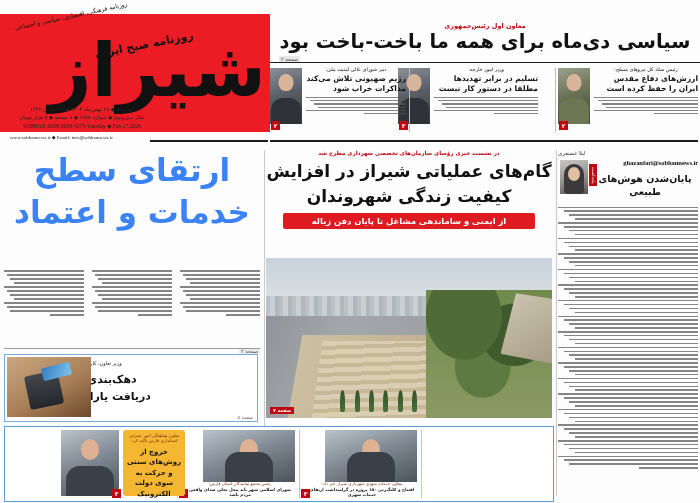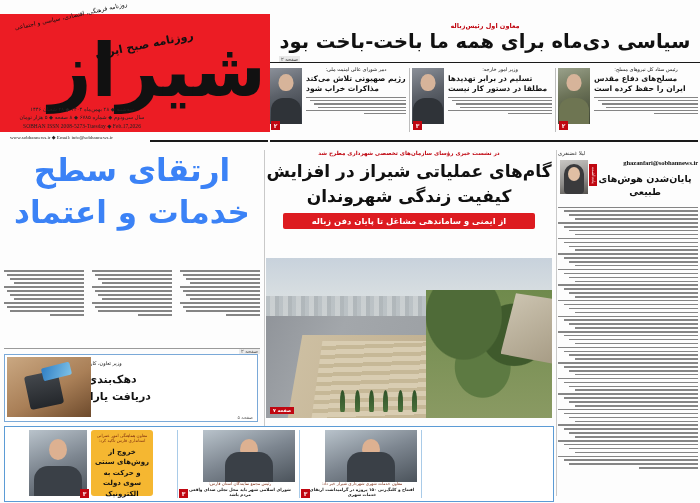--- a/index.html
+++ b/index.html
@@ -118,21 +118,21 @@
   .card .photo .body {
     position: absolute; left: 50%; bottom: 0;
     transform: translateX(-50%);
     width: 30px; height: 26px; border-radius: 12px 12px 0 0;
     background: #2f3338;
   }
   .card .photo.uniform .body { background: #6e7552; }
   .card .txt { position: absolute; top: 0; }
   .card .c-kicker { font-size: 5px; text-align: center; margin-bottom: 1.5px; }
   .card .c-title {
-    font-size: 7.6px; font-weight: bold; text-align: left;
+    font-size: 7.6px; font-weight: bold; text-align: right;
     line-height: 1.35; color: #111;
   }
   .card .c-body { margin-top: 3px; }
   .card .c-body i { height: 1.3px; margin-bottom: 1.9px; }
   .pagebadge {
     position: absolute; width: 9px; height: 9px;
     background: #c00711; color: #fff;
     font-size: 6px; line-height: 9px; text-align: center;
     font-weight: bold;
   }
@@ -317,21 +317,21 @@
   }
   .bcard .bcaption .bk2 { color: #7a2910; }
   .bcard .bcaption .bt2 { font-weight: bold; color: #111; }
   .bdiv { position: absolute; top: 3px; width: 1px; height: 68px; background: #a9cbe8; }
 </style>
 </head>
 <body>
 
 <div class="page">
 
-  <div class="abs kicker" id="top-kicker">معاون اول رئیس‌زباله</div>
+  <div class="abs kicker" id="top-kicker">معاون اول رئیس‌جمهوری</div>
   <div class="abs" id="top-headline">سیاسی دی‌ماه برای همه ما باخت-باخت بود</div>
   <div class="abs" id="top-page-ref">صفحه ۲</div>
   <div class="abs rule" id="banner-rule"></div>
 
   <div class="abs" id="masthead">
     <div id="masthead-tag">روزنامه فرهنگی، اقتصادی، سیاسی و اجتماعی</div>
     <div id="masthead-sub">روزنامه صبح ایران</div>
     <div id="masthead-word">شیراز</div>
   </div>
   <div class="abs" id="mast-info">
@@ -345,35 +345,35 @@
   <div class="abs" id="cardstrip">
 
     <div class="card" style="right:0; width:140px;">
       <div class="photo uniform" style="left:0;">
         <div class="head"></div>
           <div class="body"></div>
       </div>
       <div class="pagebadge" style="left:1px; bottom:8px;">۲</div>
       <div class="txt" style="right:0; width:104px;">
         <div class="c-kicker">رئیس ستاد کل نیروهای مسلح:</div>
-        <div class="c-title">مسلح‌های دفاع مقدس ایران را حفظ کرده است</div>
+        <div class="c-title">ارزش‌های دفاع مقدس ایران را حفظ کرده است</div>
         <div class="c-body fauxcopy last">
           <i></i>
             <i></i>
             <i></i>
             <i></i>
             <i></i>
             <i></i>
         </div>
       </div>
     </div>
 
     <div class="vdiv" style="right:142px;"></div>
 
-    <div class="card" style="right:146px; width:140px;">
+    <div class="card" style="right:160px; width:140px;">
       <div class="photo" style="left:0;">
         <div class="head"></div>
           <div class="body"></div>
       </div>
       <div class="pagebadge" style="left:1px; bottom:8px;">۳</div>
       <div class="txt" style="right:0; width:104px;">
         <div class="c-kicker">وزیر امور خارجه:</div>
         <div class="c-title">تسلیم در برابر تهدیدها مطلقا در دستور کار نیست</div>
         <div class="c-body fauxcopy last">
           <i></i>
@@ -608,21 +608,21 @@
       </div>
       <div class="bcaption" style="right:2px; width:110px;">
         <div class="bk2">رئیس مجمع نمایندگان استان فارس:</div>
         <div class="bt2">شورای اسلامی شهر باید محل تجلی صدای واقعی مردم باشد</div>
       </div>
       <div class="pagebadge" style="left:0; bottom:1px;">۳</div>
     </div>
 
     <div class="bdiv" style="right:375px;"></div>
 
-    <div class="bcard" style="right:398px; width:128px;">
+    <div class="bcard" style="right:366px; width:128px;">
       <div class="bphoto" style="left:2px; width:58px;">
         <div class="h"></div>
           <div class="b"></div>
       </div>
       <div class="byellow" style="right:2px;">
         <div class="bk">معاون هماهنگی امور عمرانی استانداری فارس تأکید کرد:</div>
         <div class="bt">خروج از روش‌های سنتی و حرکت به سوی دولت الکترونیک</div>
       </div>
       <div class="pagebadge" style="right:66px; bottom:1px;">۳</div>
     </div>

